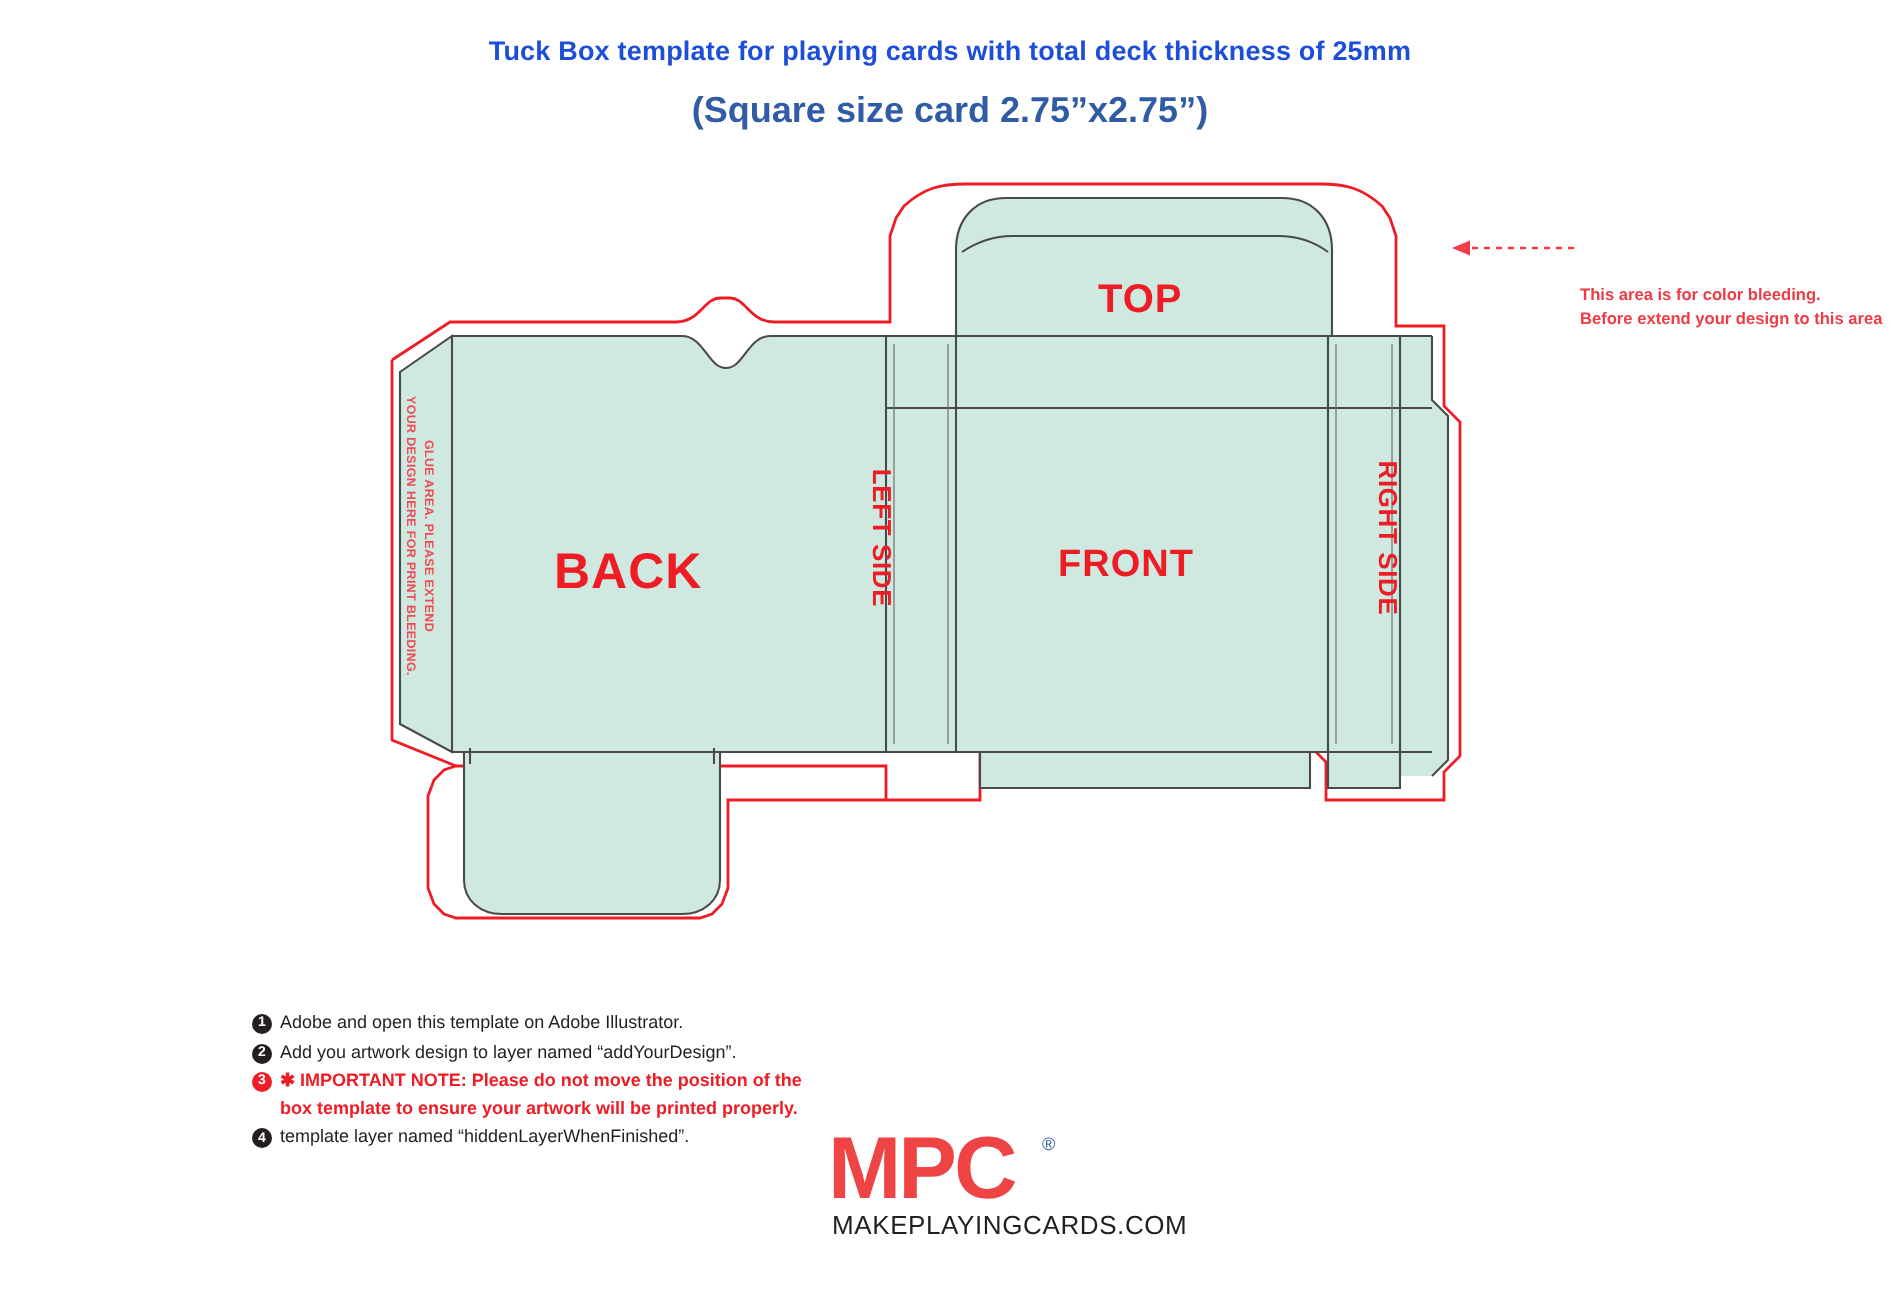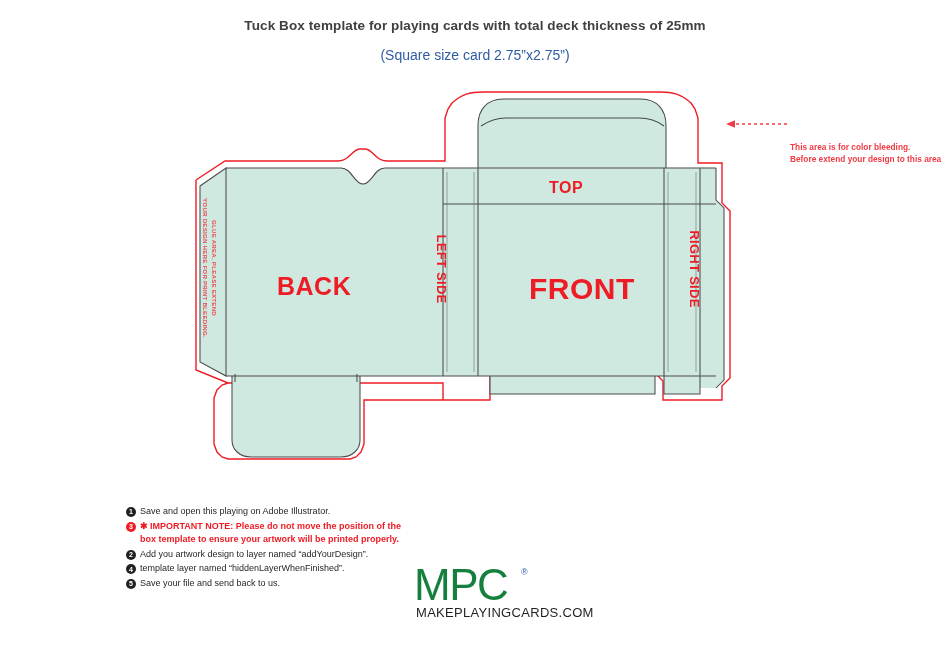--- a/index.html
+++ b/index.html
@@ -11,40 +11,40 @@
     overflow:hidden;
   }
   .page{position:absolute;inset:0;}
 
   
   .title-block{
     position:absolute;left:0;top:17px;width:950px;
     text-align:center;
   }
   .title-main{
-    font-size:13.5px;font-weight:bold;color:#404040;
+    font-size:13.5px;font-weight:bold;color:#1d4ed8;
     letter-spacing:.1px;line-height:18px;
   }
   .title-sub{
-    font-size:14px;font-weight:normal;color:#2f5ca4;
+    font-size:18px;font-weight:bold;color:#2f5ca4;
     line-height:18px;margin-top:11px;
   }
 
   
   .artwork{position:absolute;left:0;top:0;width:950px;height:500px;}
 
   
   .lbl{
     position:absolute;color:#ee1c25;font-weight:bold;
     font-family:"Liberation Sans", sans-serif;
     white-space:nowrap;
   }
   .lbl-back{left:277px;top:272px;font-size:25px;letter-spacing:.5px;}
-  .lbl-front{left:529px;top:272px;font-size:30px;letter-spacing:.5px;text-align:right;}
-  .lbl-top{left:549px;top:139px;font-size:16px;letter-spacing:.5px;margin-top:40px;}
+  .lbl-front{left:529px;top:272px;font-size:19px;letter-spacing:.5px;text-align:right;}
+  .lbl-top{left:549px;top:139px;font-size:20px;letter-spacing:.5px;}
   .lbl-left{
     left:441px;top:269px;font-size:13px;letter-spacing:.3px;
     transform:translate(-50%,-50%) rotate(90deg);
     transform-origin:center center;
   }
   .lbl-right{
     left:694px;top:269px;font-size:13px;letter-spacing:.3px;
     transform:translate(-50%,-50%) rotate(90deg);
     transform-origin:center center;
   }
@@ -84,21 +84,21 @@
   }
   .bullet.red{background:#ee1c25;}
   .step-text{flex:1 1 auto;}
   .step-text.important{color:#ee1c25;font-weight:bold;font-size:9px;line-height:13.6px;}
   .step-l2{display:block;}
 
   
   .logo{position:absolute;left:414px;top:565px;width:125px;height:52px;}
   .logo-mark{
     font-family:"Liberation Sans", sans-serif;
-    font-weight:normal;font-size:44px;color:#15803d;
+    font-weight:bold;font-size:44px;color:#ef4444;
     letter-spacing:-1.5px;line-height:40px;
     position:absolute;left:0;top:0;
   }
   .logo-reg{
     position:absolute;left:107px;top:2px;
     font-size:9px;color:#2f5ca4;font-weight:normal;
   }
   .logo-sub{
     position:absolute;left:2px;top:40px;
     font-size:13px;color:#231f20;letter-spacing:.3px;
@@ -246,47 +246,43 @@
   </svg>
   <div class="bleed-note">
     <span>This area is for color bleeding.</span>
     <span>Before extend your design to this area</span>
   </div>
 
   <div class="steps">
 
     <div class="step-row">
       <div class="bullet">1</div>
-      <div class="step-text">Save and open this playing on Adobe Illustrator.</div>
+      <div class="step-text">Adobe and open this template on Adobe Illustrator.</div>
+    </div>
+
+    <div class="step-row">
+      <div class="bullet">2</div>
+      <div class="step-text">Add you artwork design to layer named “addYourDesign”.</div>
     </div>
 
     <div class="step-row">
       <div class="bullet red">3</div>
       <div class="step-text important">
         <span class="step-l2">✱ IMPORTANT NOTE: Please do not move the position of the</span>
         <span class="step-l2">box template to ensure your artwork will be printed properly.</span>
       </div>
     </div>
 
     <div class="step-row">
-      <div class="bullet">2</div>
-      <div class="step-text">Add you artwork design to layer named “addYourDesign”.</div>
-    </div>
-
-    <div class="step-row">
       <div class="bullet">4</div>
       <div class="step-text">
         <span class="step-l2">template layer named “hiddenLayerWhenFinished”.</span>
       </div>
     </div>
 
-    <div class="step-row">
-      <div class="bullet">5</div>
-      <div class="step-text">Save your file and send back to us.</div>
-    </div>
   </div>
 
   <div class="logo">
     <div class="logo-mark">MPC</div>
     <div class="logo-reg">®</div>
     <div class="logo-sub">MAKEPLAYINGCARDS.COM</div>
   </div>
 
 </div>
 

